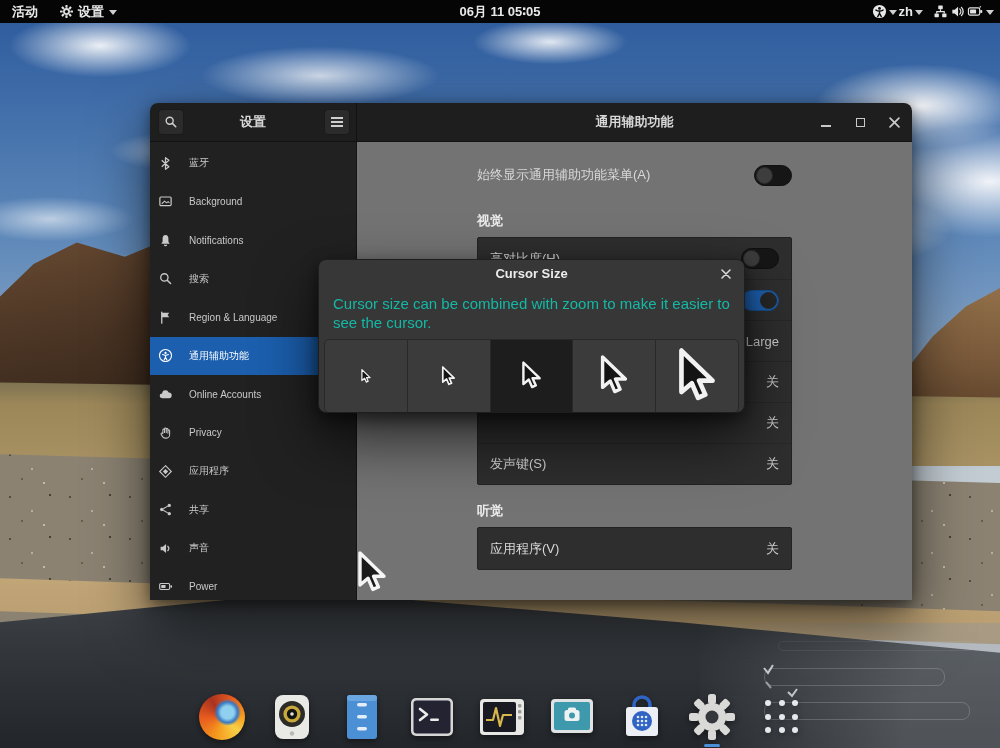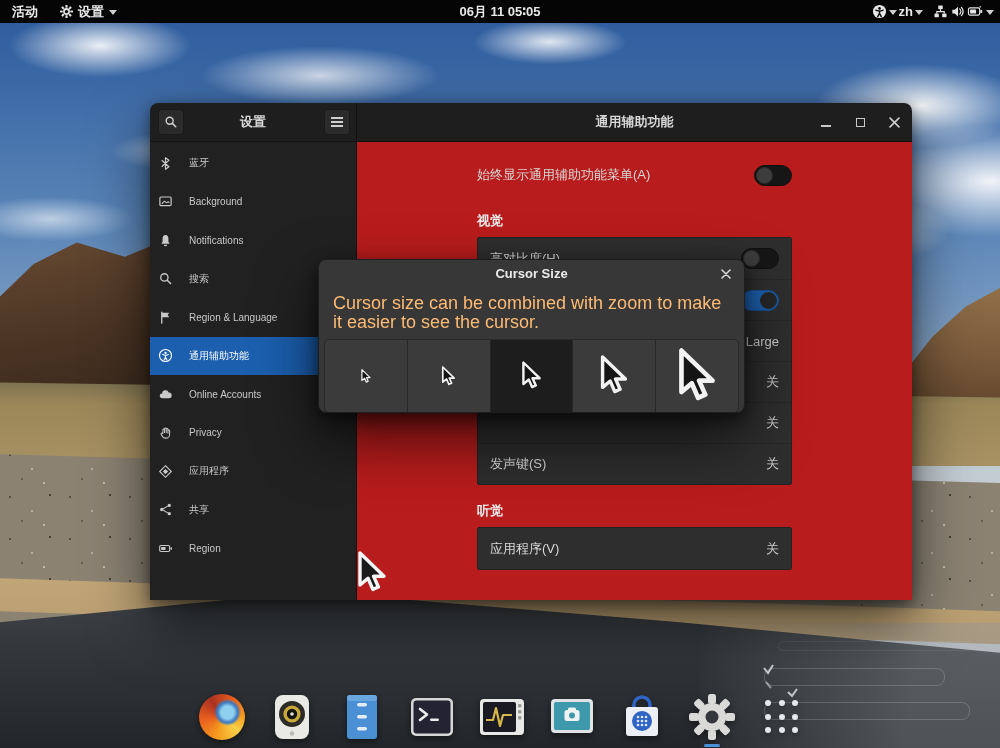--- a/index.html
+++ b/index.html
@@ -87,21 +87,21 @@
   .wc { width:20px; height:20px; display:flex; align-items:center; justify-content:center; }
   .wc-min { width:10px; height:2px; background:#c8c8c8; margin-top:8px; }
   .wc-max { width:9px; height:9px; border:1.5px solid #c8c8c8; }
 
   .win-body { display:flex; height:458px; }
   .sidebar { width:207px; background:#212121; border-right:1px solid #141414; padding-top:2px; overflow:hidden; }
   .side-item { height:38.5px; display:flex; align-items:center; gap:16px; padding-left:8px;
     color:#c9c9c9; font-size:10px; }
   .side-item.selected { background:#1b5fae; color:#ffffff; }
   .side-item svg { flex:0 0 auto; }
-  .main { flex:1; background:#b91c1c; position:relative; overflow:hidden; }
+  .main { flex:1; background:#737373; position:relative; overflow:hidden; }
   .content { width:315px; margin-left:120px; padding-top:13px; }
   .prow { height:40px; display:flex; align-items:center; justify-content:space-between; color:#d8d8d8; font-size:13px; }
   .section-title { margin-top:17px; height:15px; color:#ececec; font-size:13px; font-weight:700; }
   .card { margin-top:10px; background:#2e2e2e; border:1px solid #232323; border-radius:2px; }
   .crow { height:41px; display:flex; align-items:center; justify-content:space-between;
     padding:0 12px; color:#d8d8d8; font-size:13px; }
   .crow + .crow { border-top:1px solid #272727; }
   .rval { color:#cfcfcf; }
   
   .toggle { width:38px; height:21px; border-radius:11px; background:#161616; position:relative;
@@ -112,21 +112,21 @@
   .toggle.on .knob { left:auto; right:1px; background:#262626; }
 
   
   .dialog { position:absolute; left:318px; top:259px; width:427px; height:154px; z-index:30;
     background:#373737; border:1px solid #1e1e1e; border-radius:8px;
     box-shadow:0 26px 60px rgba(0,0,0,.65), 0 6px 16px rgba(0,0,0,.5); overflow:hidden; }
   .dlg-titlebar { height:27px; position:relative; display:flex; align-items:center; justify-content:center; }
   .dlg-title { color:#ececec; font-size:13px; font-weight:700; }
   .dlg-close { position:absolute; right:9px; top:5px; width:18px; height:18px;
     display:flex; align-items:center; justify-content:center; border-radius:3px; }
-  .dlg-desc { padding:7px 14px 0 14px; color:#fdba74; font-size:18px; line-height:19px; }
+  .dlg-desc { padding:7px 14px 0 14px; color:#14b8a6; font-size:15px; line-height:19px; }
   .size-row { display:flex; margin:7px 5px 0 5px; height:74px; }
   .size-btn { flex:1; background:#3b3b3b; border:1px solid #282828; margin-left:-1px;
     display:flex; align-items:center; justify-content:center; }
   .size-btn:first-child { margin-left:0; border-radius:5px 0 0 5px; }
   .size-btn:last-child { border-radius:0 5px 5px 0; }
   .size-btn.selected { background:#1d1d1d; }
 
   
   .dock { position:absolute; left:198px; bottom:7px; display:flex; gap:22px; z-index:40; }
   .dock-item { width:48px; height:48px; position:relative; display:flex; align-items:center; justify-content:center;
@@ -325,25 +325,32 @@
         <svg width="15" height="15" viewBox="0 0 16 16">
             <circle cx="12" cy="3.6" r="1.8" fill="currentColor"></circle>
             <circle cx="4" cy="8" r="1.8" fill="currentColor"></circle>
             <circle cx="12" cy="12.4" r="1.8" fill="currentColor"></circle>
             <path d="M5.6 7.2 L10.4 4.4 M5.6 8.8 L10.4 11.6" stroke="currentColor" stroke-width="1.2"></path>
           </svg>
         <span>共享</span>
       </div>
       <div class="side-item">
         <svg width="15" height="15" viewBox="0 0 16 16">
+            <path d="M2.8 6.2 H5.2 L8.6 3.2 V12.8 L5.2 9.8 H2.8 Z" fill="currentColor"></path>
+            <path d="M10.4 5.6 a3.4 3.4 0 0 1 0 4.8" stroke="currentColor" stroke-width="1.2" fill="none" stroke-linecap="round"></path>
+          </svg>
+        <span>声音</span>
+      </div>
+      <div class="side-item">
+        <svg width="15" height="15" viewBox="0 0 16 16">
             <rect x="1.8" y="4.8" width="10.6" height="6.4" rx="1.3" stroke="currentColor" stroke-width="1.2" fill="none"></rect>
             <rect x="13.2" y="6.7" width="1.8" height="2.6" rx=".7" fill="currentColor"></rect>
             <rect x="3.4" y="6.4" width="4.6" height="3.2" rx=".5" fill="currentColor"></rect>
           </svg>
-        <span>Region</span>
+        <span>Power</span>
       </div>
     </div>
 
     <div class="main">
       <div class="content">
         <div class="prow">
           <span>始终显示通用辅助功能菜单(A)</span>
           <span class="toggle">
               <span class="knob"></span>
             </span>

